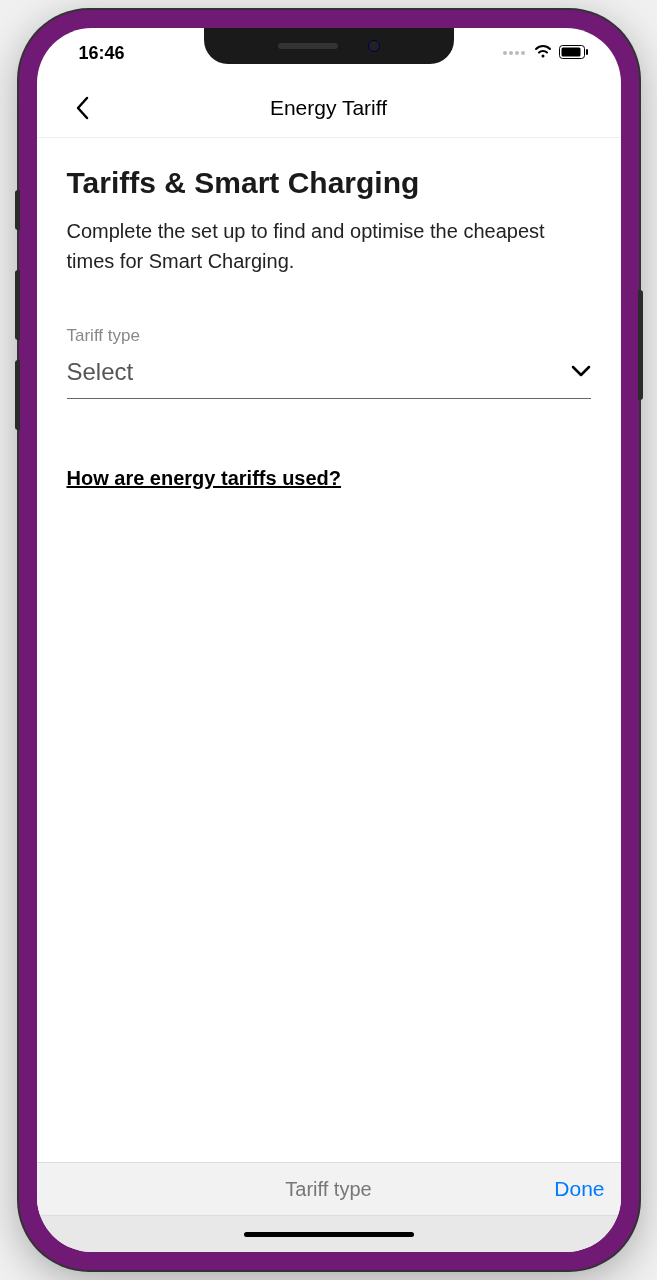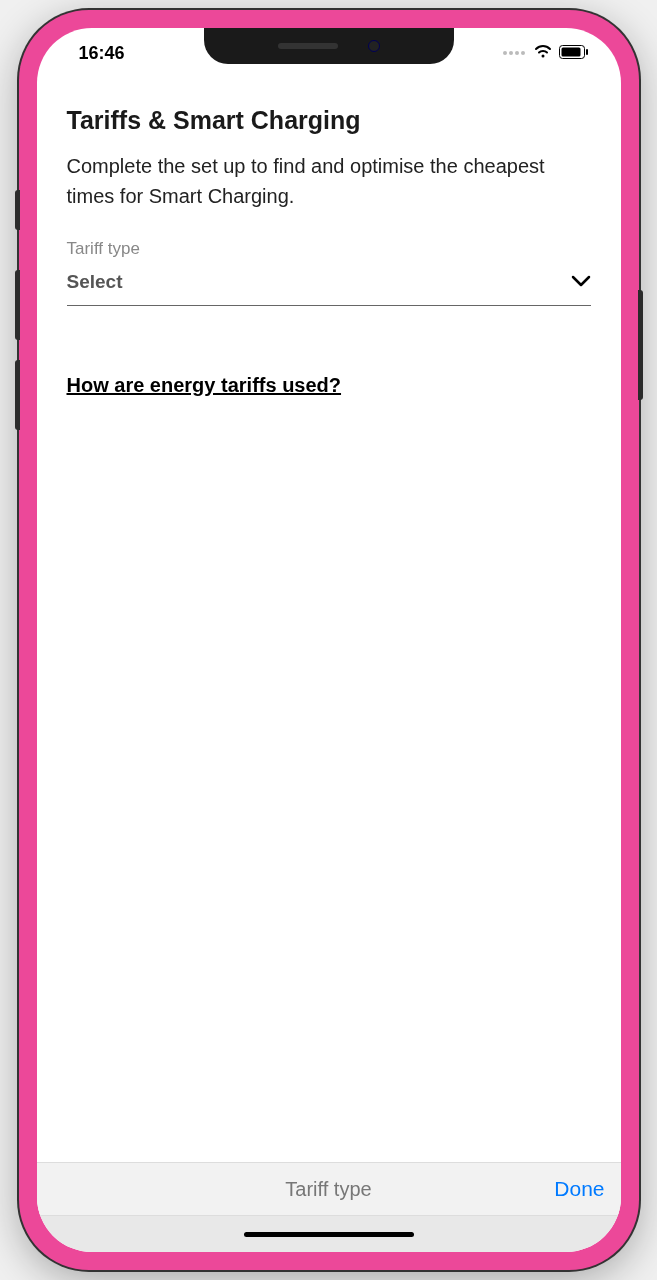--- a/index.html
+++ b/index.html
@@ -12,21 +12,21 @@
       font-family: -apple-system, BlinkMacSystemFont, "Segoe UI", Helvetica, Arial, sans-serif;
       display: flex;
       justify-content: center;
       align-items: flex-start;
       min-height: 100vh;
       padding: 10px;
     }
     .phone-frame {
       width: 620px;
       height: 1260px;
-      background: #ec4899;
+      background: #701a75;
       border-radius: 70px;
       padding: 18px;
       position: relative;
       box-shadow: 0 0 0 2px #333, 0 10px 40px rgba(0,0,0,0.3);
     }
     .phone-side-button-left-1 {
       position: absolute;
       left: -4px;
       top: 180px;
       width: 5px;
@@ -164,48 +164,47 @@
     .nav-title {
       font-size: 21px;
       font-weight: 400;
       color: #000;
     }
     .content {
       flex: 1;
       padding: 28px 30px 0 30px;
     }
     .section-title {
-      font-size: 25px;
+      font-size: 30px;
       font-weight: 700;
       color: #1a1a1a;
       margin-bottom: 16px;
     }
     .section-desc {
       font-size: 20px;
       color: #222;
       line-height: 1.5;
-      margin-bottom: 28px;
+      margin-bottom: 50px;
     }
     .field-label {
       font-size: 17px;
       color: #888;
       margin-bottom: 6px;
     }
     .select-field {
       display: flex;
       justify-content: space-between;
       align-items: center;
       padding: 6px 0 12px 0;
       border-bottom: 1px solid #666;
       cursor: pointer;
     }
     .select-value {
-      font-size: 19px;
+      font-size: 24px;
       color: #555;
-      font-weight: bold;
     }
     .chevron-down svg {
       width: 20px;
       height: 12px;
     }
     .help-link {
       margin-top: 68px;
       font-size: 20px;
       font-weight: 700;
       color: #000;
@@ -313,20 +312,28 @@
         <span class="battery-icon">
           <svg viewBox="0 0 30 14">
             <rect x="0.5" y="0.5" width="25" height="13" rx="3" stroke="#000" stroke-width="1" fill="none"></rect>
             <rect x="2.5" y="2.5" width="19" height="9" rx="1.5" fill="#000"></rect>
             <rect x="27" y="4" width="2" height="6" rx="1" fill="#000"></rect>
           </svg>
         </span>
       </div>
     </div>
 
+    <div class="nav-bar">
+      <div class="back-btn">
+        <svg viewBox="0 0 14 24">
+          <path d="M12 2 L3 12 L12 22" stroke="#000" stroke-width="2.5" fill="none" stroke-linecap="round" stroke-linejoin="round"></path>
+        </svg>
+      </div>
+      <div class="nav-title">Energy Tariff</div>
+    </div>
 
     <div class="content">
       <h1 class="section-title">Tariffs &amp; Smart Charging</h1>
       <p class="section-desc">Complete the set up to find and optimise the cheapest times for Smart Charging.</p>
 
       <div class="field-label">Tariff type</div>
       <div class="select-field">
         <span class="select-value">Select</span>
         <span class="chevron-down">
           <svg viewBox="0 0 20 12">

